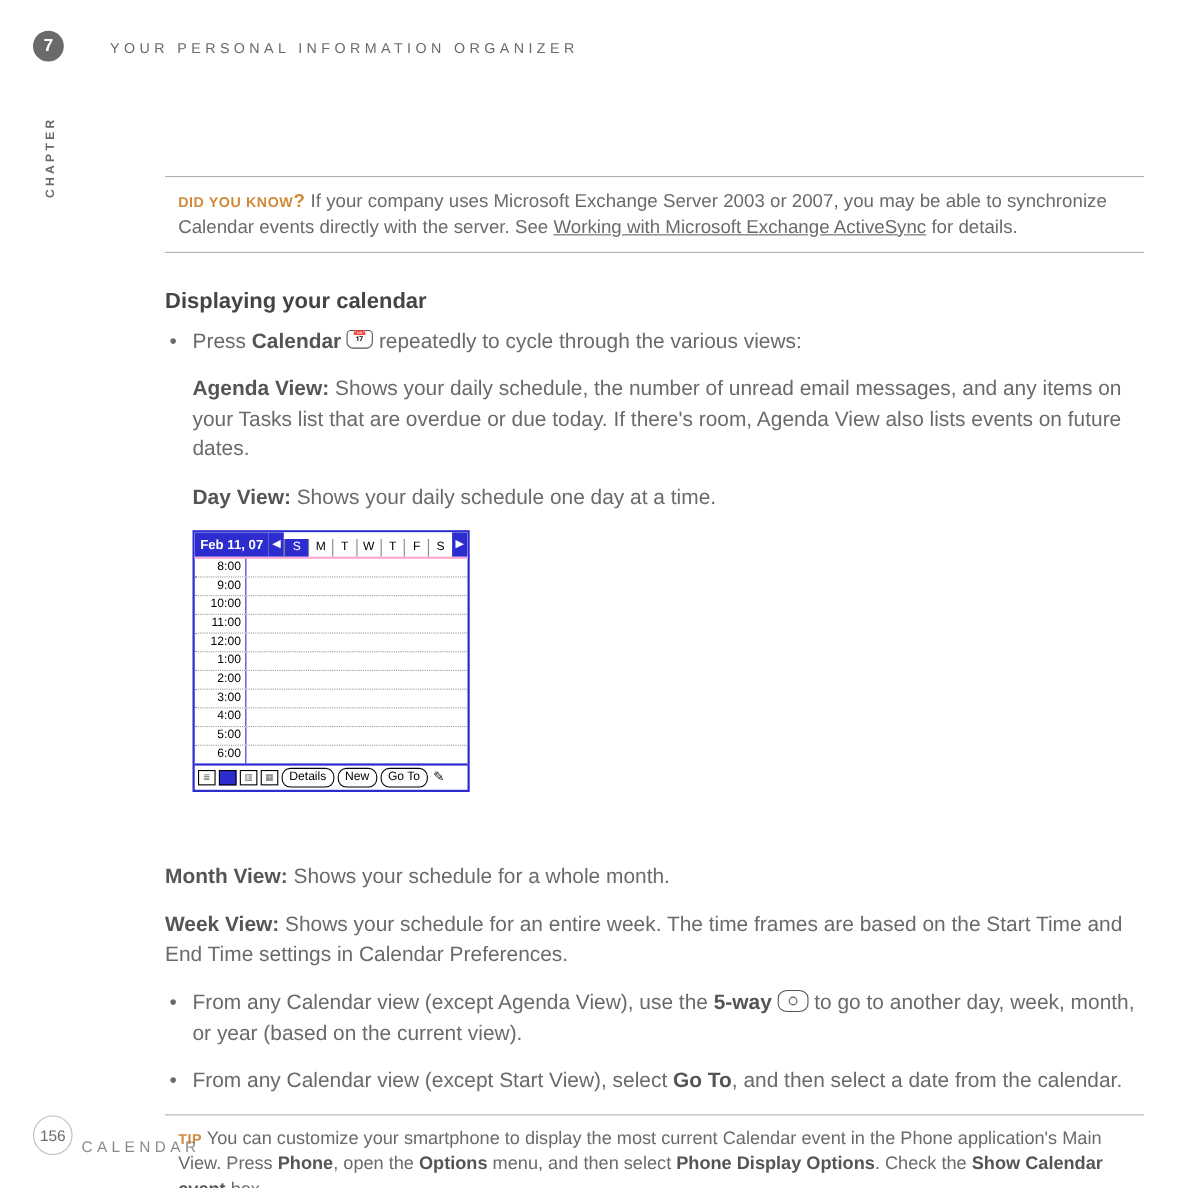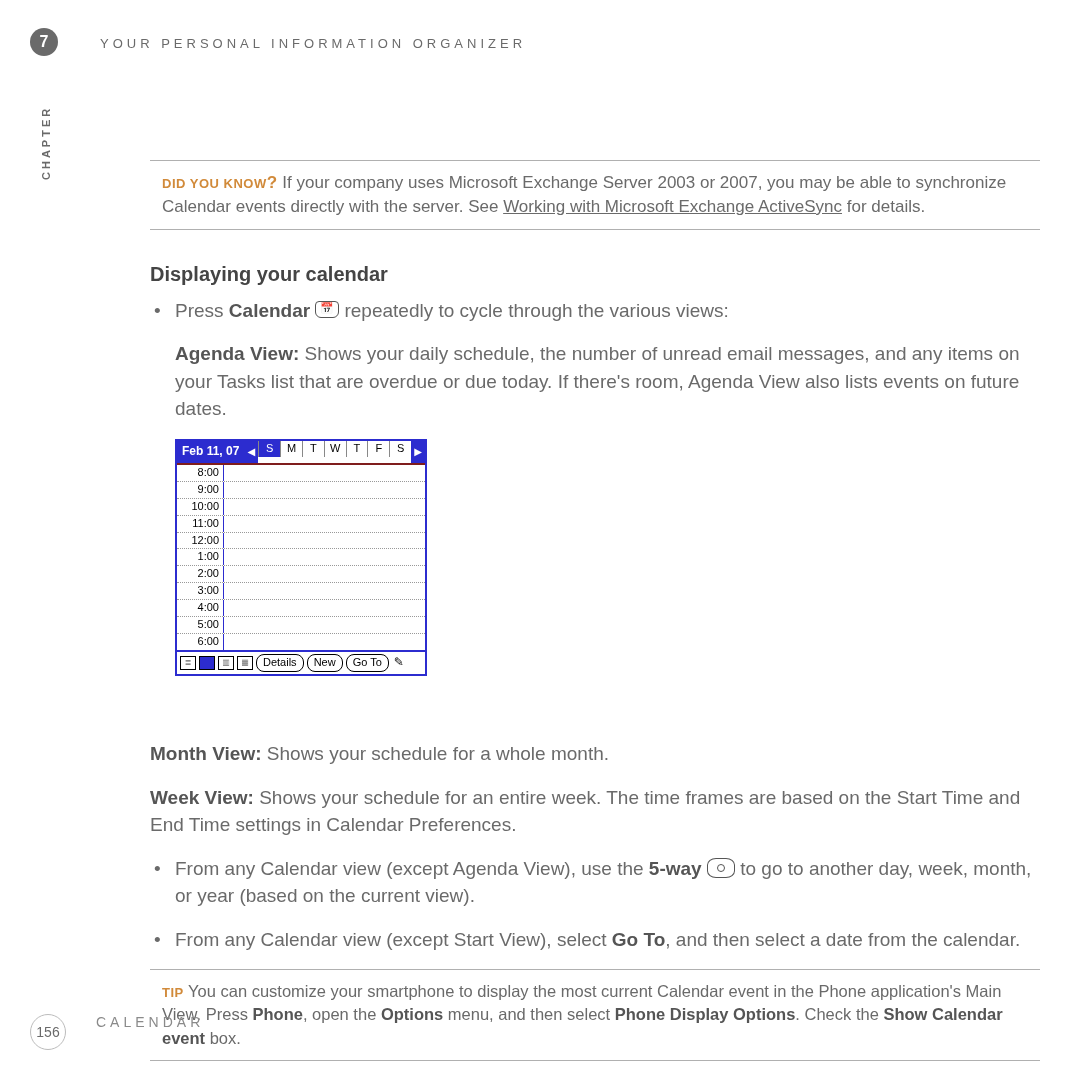--- a/index.html
+++ b/index.html
@@ -111,23 +111,23 @@
   }
   
   .shot {
     width: 248px;
     border: 2px solid #2c2ccf;
     margin-top: 8px;
     font-family: Arial, sans-serif;
     background:#fff;
   }
   .shot-top {
-    display:flex; align-items:flex-start;
+    display:flex; align-items:flex-end;
     background:#fff;
-    border-bottom:2px solid #7f1d1d;
+    border-bottom:2px solid #f9a8d4;
     height:22px;
   }
   .shot-date {
     background:#2c2ccf; color:#fff; font-weight:bold;
     font-size:12px; padding:2px 5px; height:100%;
     box-sizing:border-box; display:flex; align-items:center;
   }
   .shot-arrow {
     background:#2c2ccf; color:#fff; width:14px; text-align:center;
     font-size:10px; height:100%; display:flex; align-items:center; justify-content:center;
@@ -159,21 +159,21 @@
   }
   .shot-icon.sel { background:#2c2ccf; }
   .shot-btn {
     border:1px solid #000; border-radius:8px;
     font-size:11px; padding:0 6px; color:#000;
   }
   .shot-note { font-size:12px; color:#000; margin-left:2px; }
   
   .footer {
     position:absolute; left:30px; bottom:30px;
-    display:flex; align-items:flex-start; gap:30px;
+    display:flex; align-items:flex-end; gap:8px;
   }
   .page-circle {
     width:34px; height:34px; border:1px solid #bcbcbc;
     border-radius:50%; display:flex; align-items:center;
     justify-content:center; font-size:14px; color:#6a6a6a;
   }
   .footer-text { font-size:14px; letter-spacing:4px; color:#8a8a8a; }
 </style>
 </head>
 <body>
@@ -196,20 +196,23 @@
         <span>Press </span><strong class="k">Calendar</strong>
         <span class="key-icon">📅</span>
         <span> repeatedly to cycle through the various views:</span>
       </li>
     </ul>
 
     <div class="sub">
       <strong class="k">Agenda View:</strong><span> Shows your daily schedule, the number of unread email messages, and any items on your Tasks list that are overdue or due today. If there's room, Agenda View also lists events on future dates.</span>
     </div>
 
+    <div class="sub">
+      <strong class="k">Day View:</strong><span> Shows your daily schedule one day at a time.</span>
+    </div>
 
     <div class="sub">
       <div class="shot">
         <div class="shot-top">
           <div class="shot-date">Feb 11, 07</div>
           <div class="shot-arrow">◀</div>
           <div class="shot-days" id="shot-days">
               <span class="sel">S</span>
               <span>M</span>
               <span>T</span>

